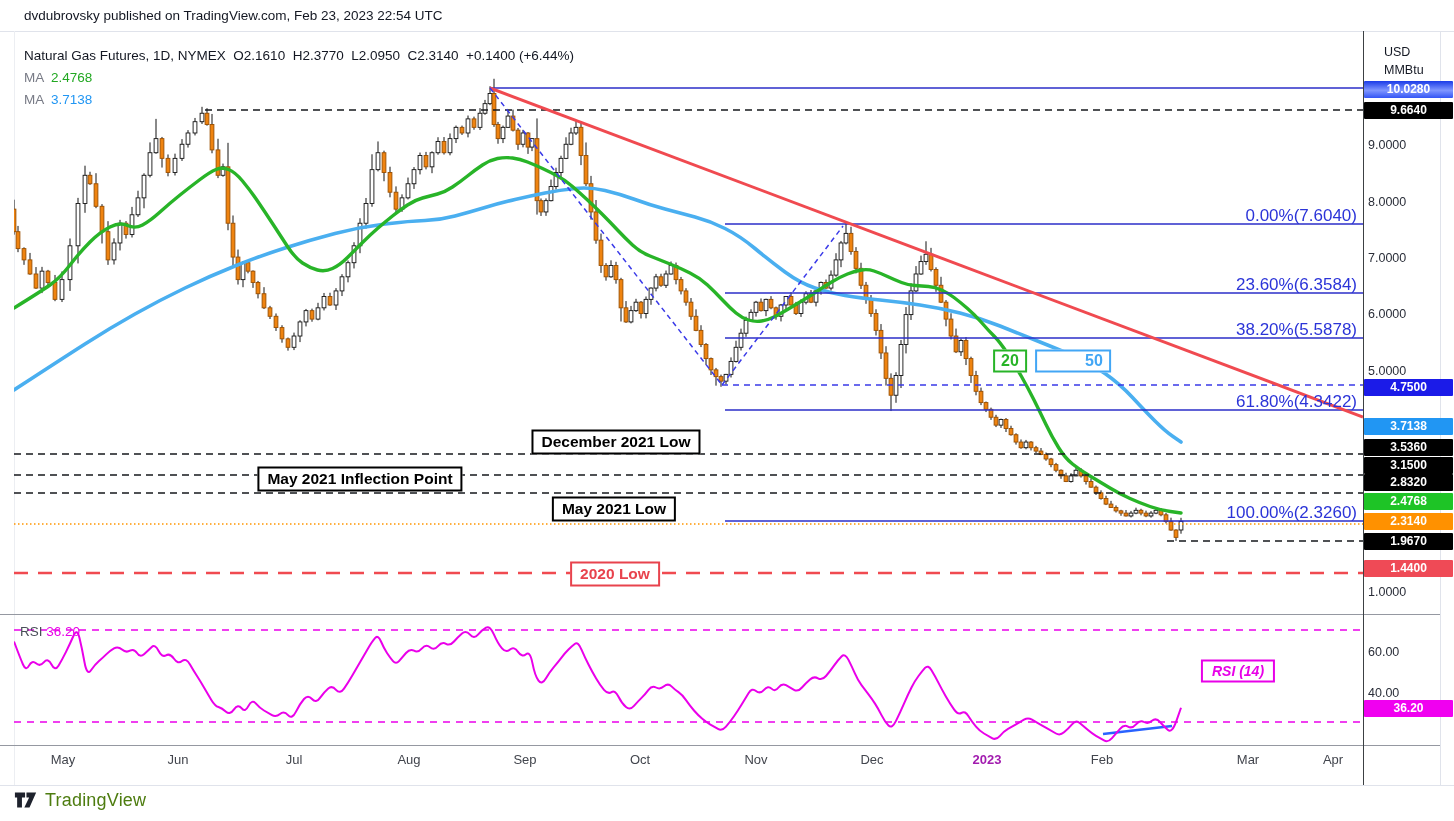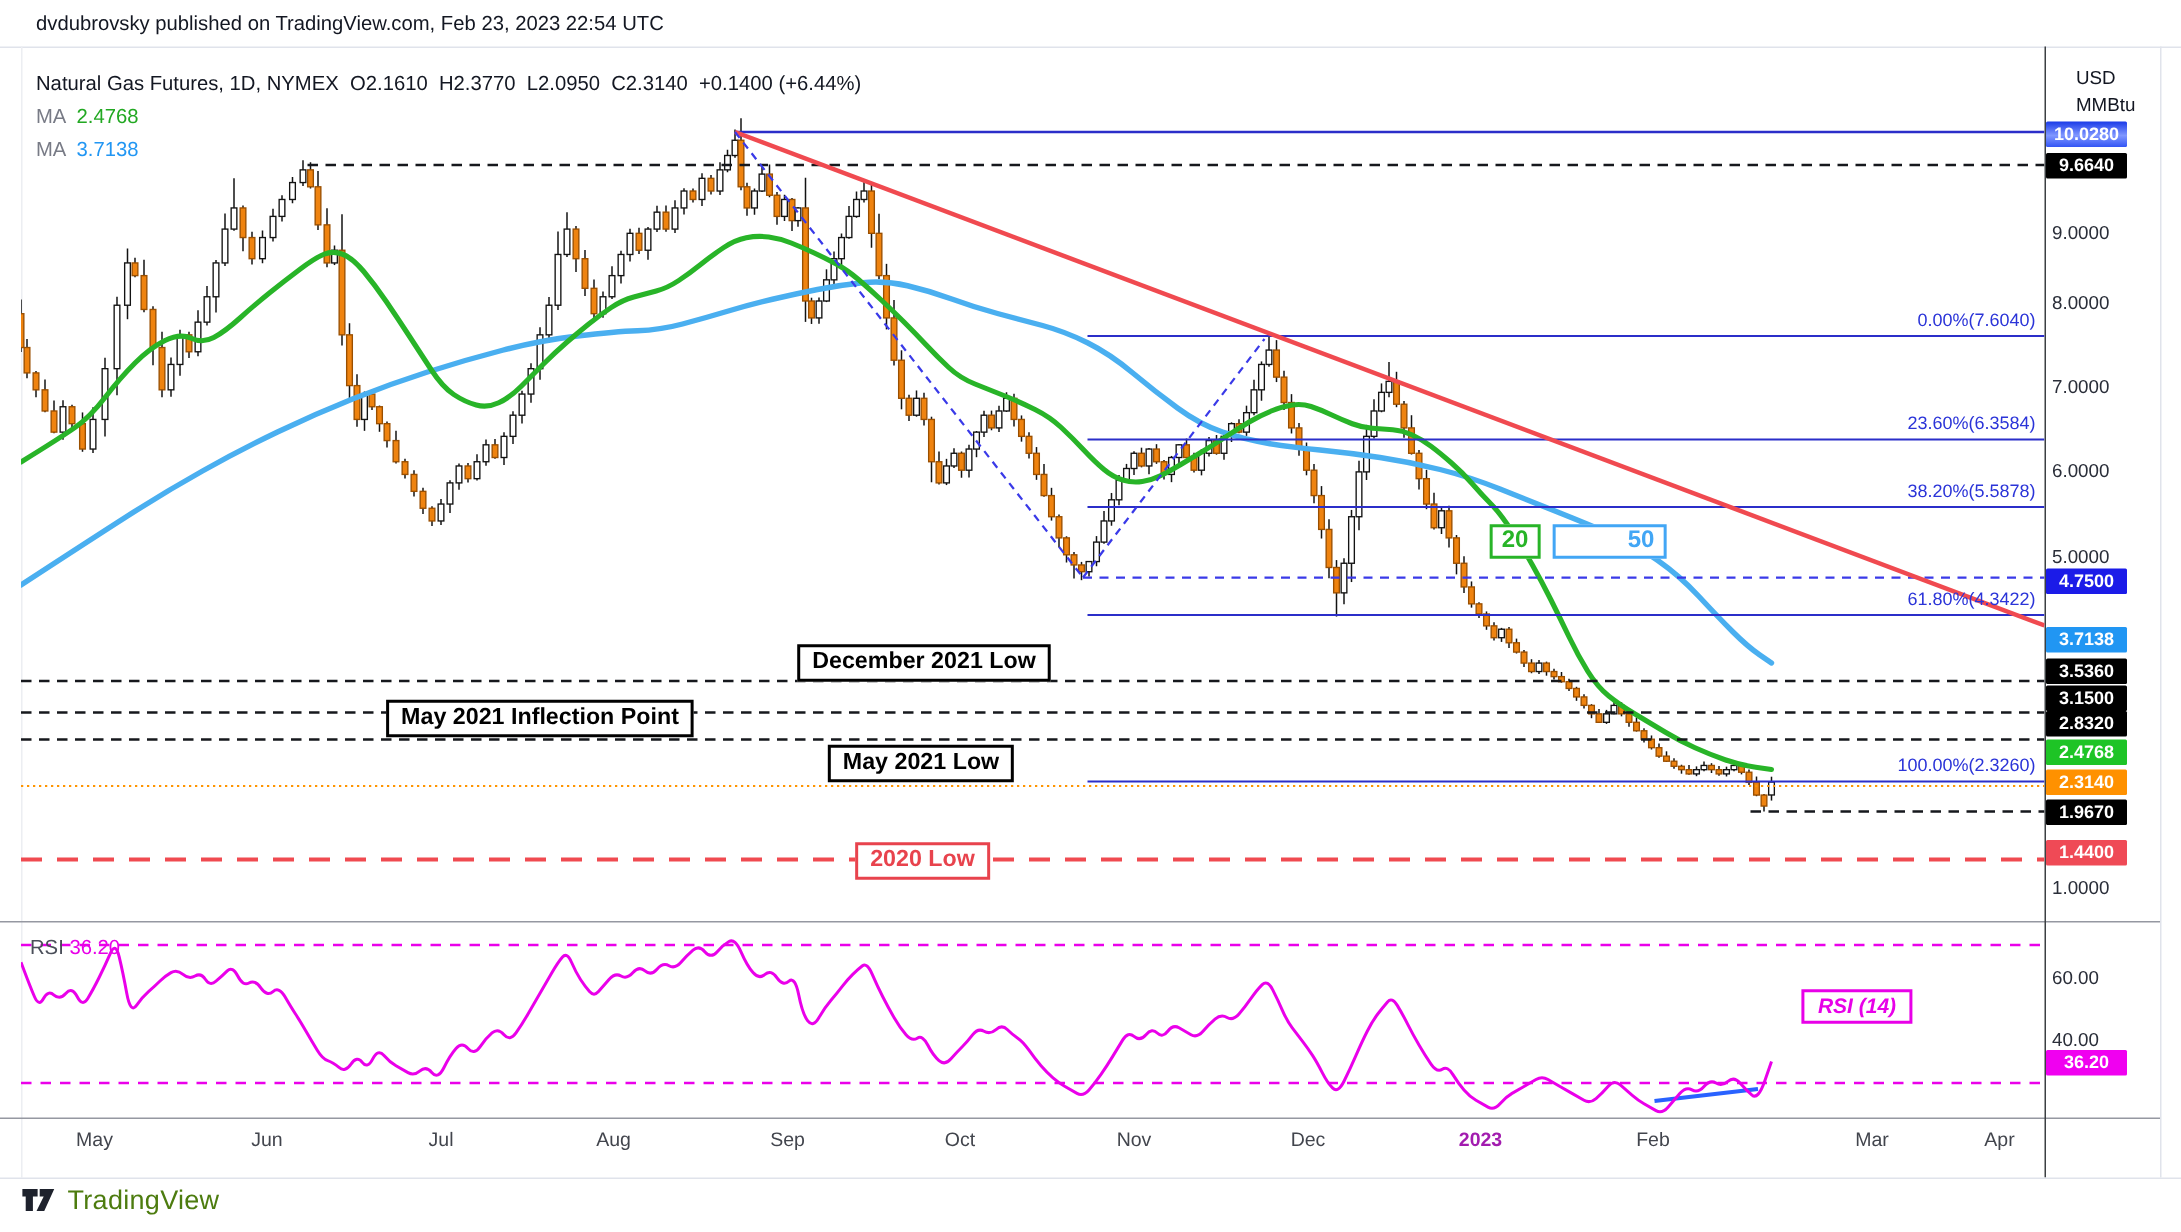--- a/index.html
+++ b/index.html
@@ -7,25 +7,25 @@
        font-family:"Liberation Sans",sans-serif;-webkit-font-smoothing:antialiased;}
   .abs{position:absolute;}
   #byline{left:24px;top:8px;font-size:13.5px;color:#131722;}
   .sep{position:absolute;background:#e0e3eb;}
   #chart-svg{position:absolute;left:0;top:0;}
   #legend{left:24px;top:45px;line-height:22px;font-size:13.5px;color:#131722;}
   #legend .row{white-space:pre;}
   #legend .ma-lbl{color:#787b86;}
   .axis-head{left:1384px;font-size:12.5px;color:#131722;}
   .plain-lbl{position:absolute;left:1368px;width:66px;font-size:12.5px;color:#2a2e39;}
-  .badge{position:absolute;left:1364px;width:54px;height:17px;line-height:17px;
+  .badge{position:absolute;left:1364px;width:89px;height:17px;line-height:17px;
          text-align:center;font-size:12px;font-weight:bold;color:#fff;border-radius:1px;}
   .month{position:absolute;top:752px;transform:translateX(-50%);font-size:13px;color:#42454d;}
   .month.bold{font-weight:bold;color:#a21caf;}
-  .fib-lbl{position:absolute;right:97px;font-size:12px;color:#2b34d8;}
+  .fib-lbl{position:absolute;right:97px;font-size:17px;color:#2b34d8;}
   .boxnote{position:absolute;transform:translate(-50%,-50%);background:#fff;
            border:2.5px solid #000;color:#000;font-size:15.5px;font-weight:bold;
            padding:1px 8px 2px;white-space:nowrap;}
   .boxnote.red{border-color:#e8434d;color:#e8434d;}
   .ma-tag{position:absolute;transform:translate(-50%,-50%);background:#fff;
           font-size:16px;font-weight:bold;padding:0 6px 1px;}
   .ma-tag.g{border:2.5px solid #28b428;color:#28b428;}
   .ma-tag.b{border:2.5px solid #42a6f5;color:#42a6f5;padding-left:48px;}
   #rsi-tag{position:absolute;transform:translate(-50%,-50%);background:#fff;
            border:2.5px solid #e800e8;color:#e800e8;font-size:14px;font-weight:bold;
@@ -555,21 +555,21 @@
     <path d="M13.5 3 H24 L16.8 19 H11.2 L16.4 8.4 H13.5 Z" fill="#1e222d"></path>
   </svg>
   <span class="brand">TradingView</span>
 </div>
 
 <div class="fib-lbl" style="top: 206px;">0.00%(7.6040)</div>
 <div class="fib-lbl" style="top: 275px;">23.60%(6.3584)</div>
 <div class="fib-lbl" style="top: 320px;">38.20%(5.5878)</div>
 <div class="fib-lbl" style="top: 392px;">61.80%(4.3422)</div>
 <div class="fib-lbl" style="top: 503px;">100.00%(2.3260)</div>
-<div class="plain-lbl" style="top: 148px;">9.0000</div>
+<div class="plain-lbl" style="top: 138px;">9.0000</div>
 <div class="plain-lbl" style="top: 195px;">8.0000</div>
 <div class="plain-lbl" style="top: 251px;">7.0000</div>
 <div class="plain-lbl" style="top: 307px;">6.0000</div>
 <div class="plain-lbl" style="top: 364px;">5.0000</div>
 <div class="plain-lbl" style="top: 585px;">1.0000</div>
 <div class="plain-lbl" style="top: 645px;">60.00</div>
 <div class="plain-lbl" style="top: 686px;">40.00</div>
 <div class="badge" style="top: 80.5px; background: linear-gradient(rgb(26, 59, 232) 0%, rgb(128, 151, 255) 55%, rgb(51, 85, 245) 100%);">10.0280</div>
 <div class="badge" style="top: 101.5px; background: rgb(0, 0, 0);">9.6640</div>
 <div class="badge" style="top: 378.5px; background: rgb(27, 27, 232);">4.7500</div>

